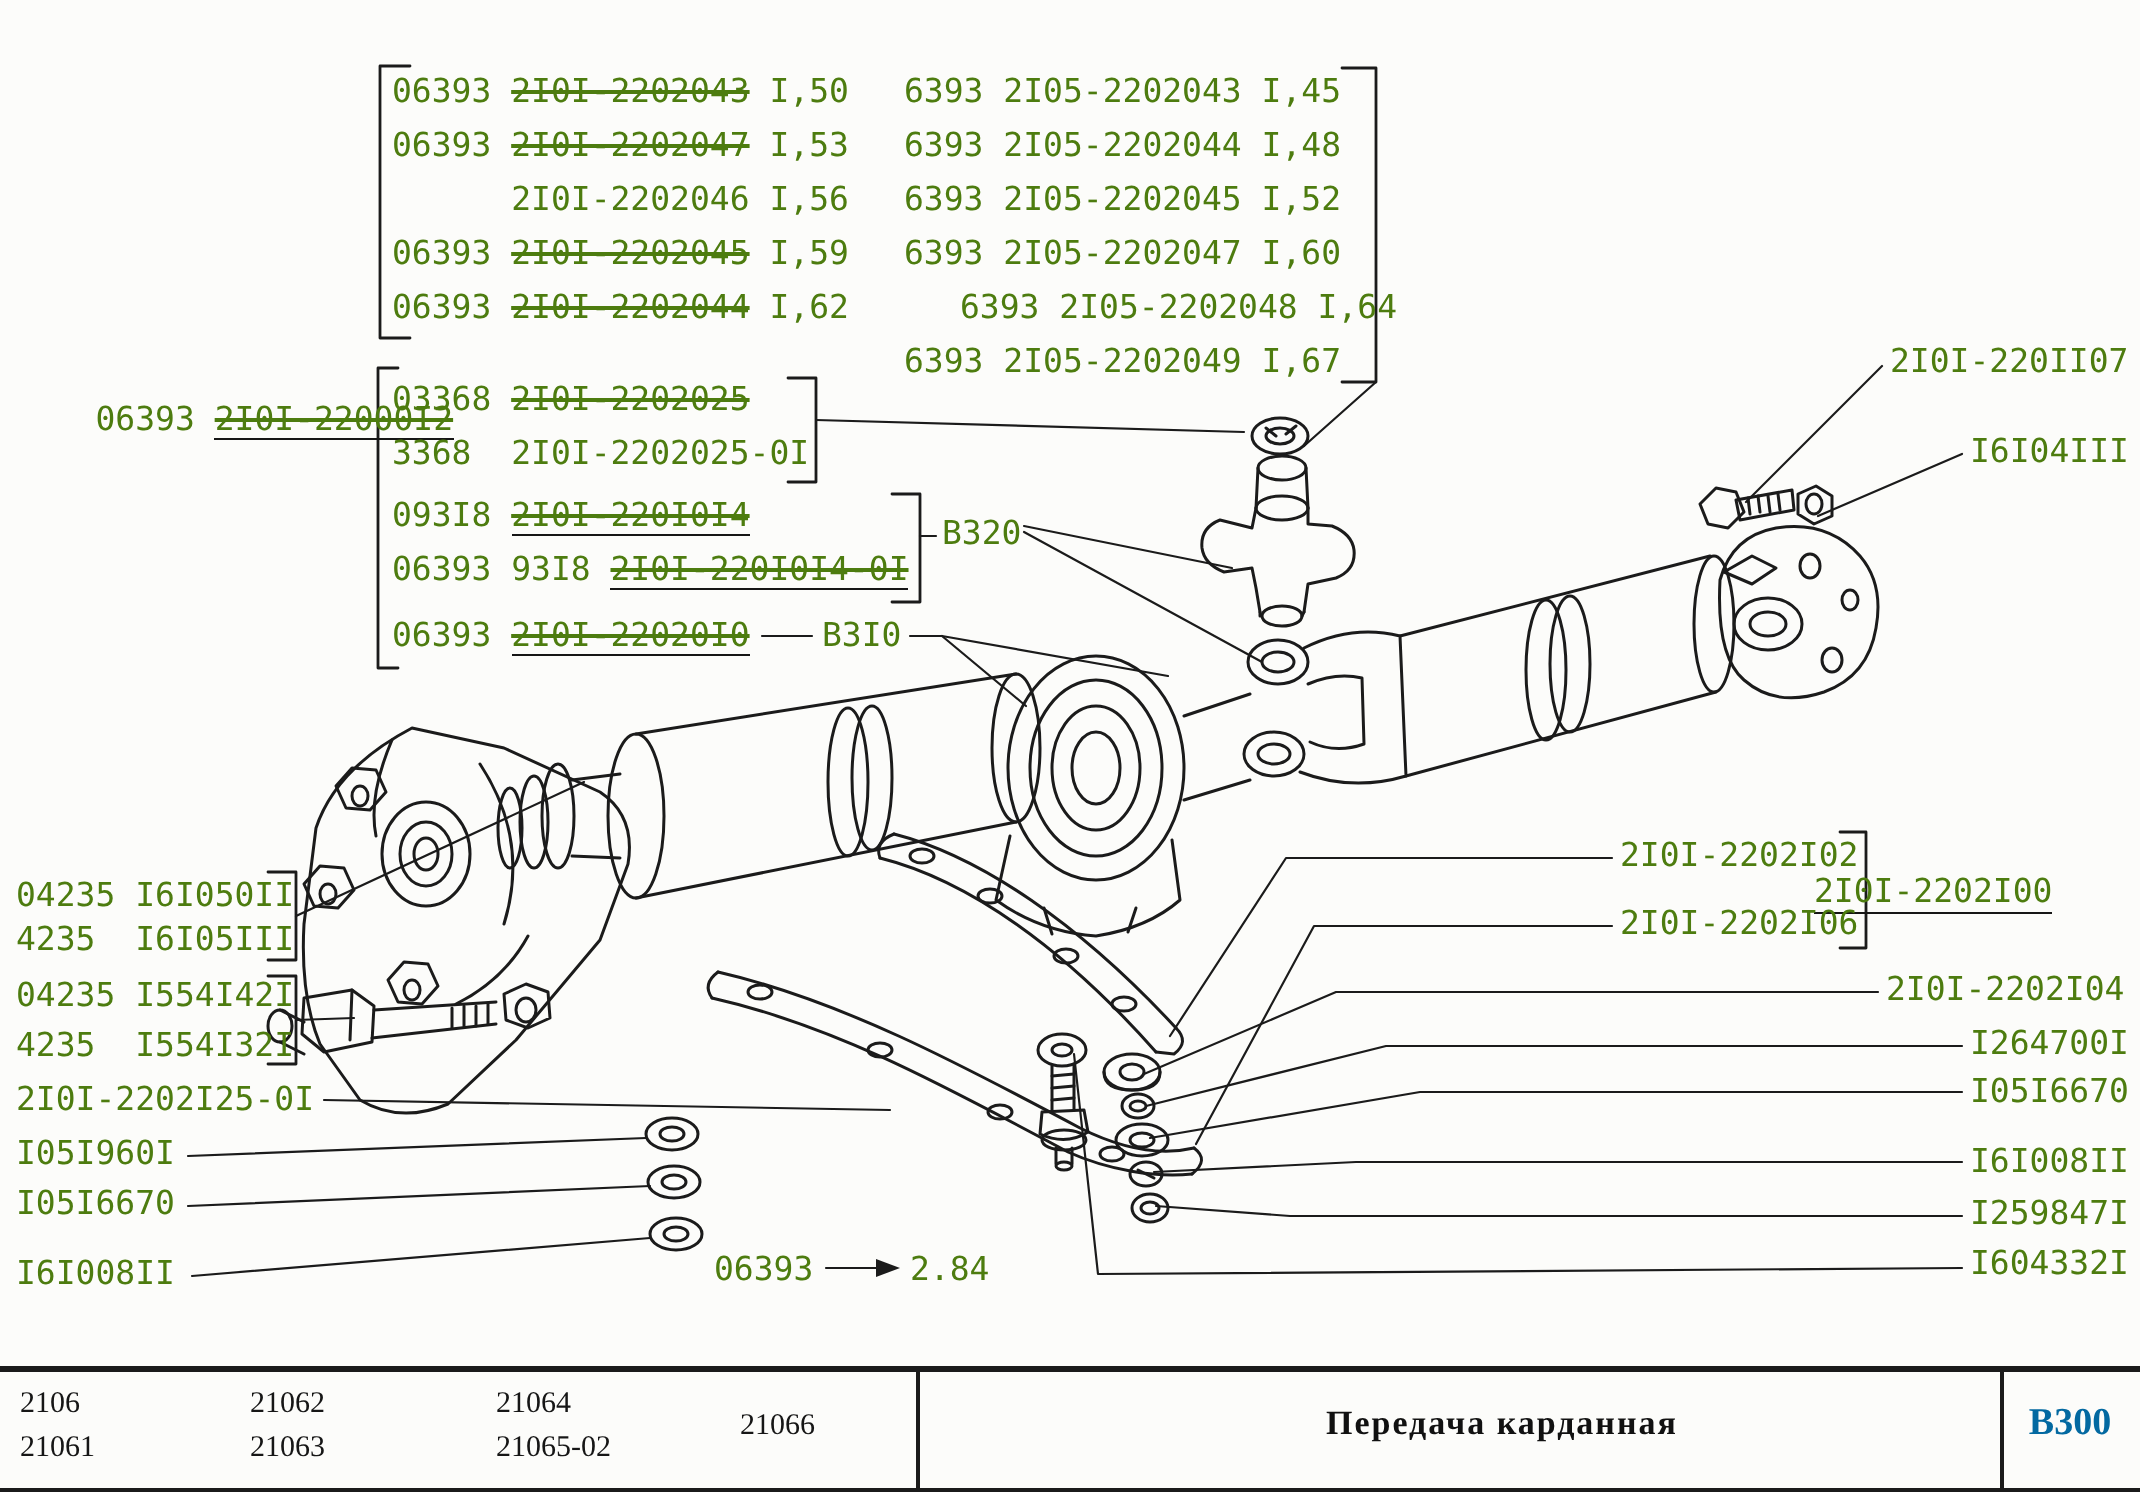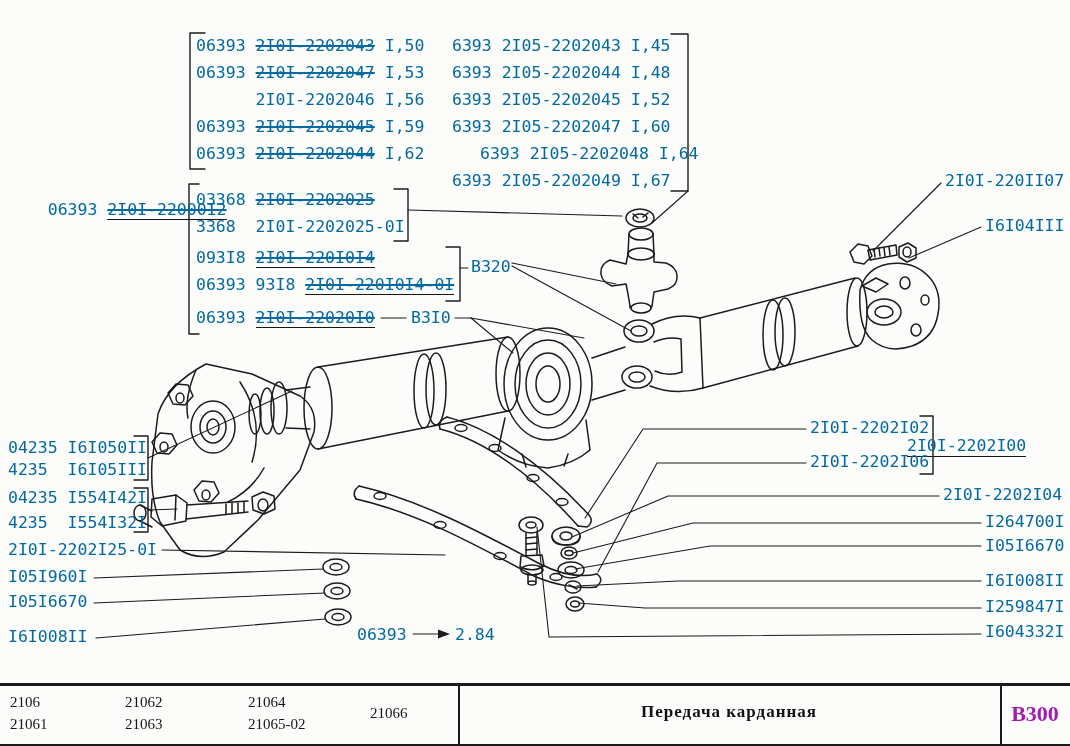--- a/index.html
+++ b/index.html
@@ -1,30 +1,30 @@
 <!DOCTYPE html>
 <html><head>
 <meta charset="utf-8">
 <style>
   html,body{margin:0;padding:0;background:#e8e8e4;}
   #page{position:relative;width:1070px;height:746px;background:#fcfcfa;overflow:hidden;
         font-family:"DejaVu Sans Mono",monospace;color:#161616;}
   svg{position:absolute;left:0;top:0;}
   .lbl{position:absolute;font-family:"DejaVu Sans Mono",monospace;font-size:16.5px;
-       line-height:20px;color:#0369a1;white-space:pre;letter-spacing:0;}
+       line-height:20px;color:#4d7c0f;white-space:pre;letter-spacing:0;}
   .pre{display:inline-block;margin-right:1ch;}
   .w4{width:4ch}.w5{width:5ch}.w10{width:10ch}
   .num{margin-right:1ch;}
   .strike{text-decoration:line-through;text-decoration-thickness:1.5px;}
   .under{border-bottom:1.6px solid #161616;padding-bottom:0px;}
   .hline,.vline{position:absolute;background:#1b1b1b;}
   .fnum{position:absolute;font-family:"Liberation Serif",serif;font-size:15px;color:#161616;line-height:17px;}
   .ftitle{position:absolute;font-family:"Liberation Serif",serif;font-weight:bold;font-size:17px;
           letter-spacing:1px;color:#111;}
-  .fsheet{position:absolute;font-family:"Liberation Serif",serif;font-weight:bold;font-size:22px;color:#a21caf;}
+  .fsheet{position:absolute;font-family:"Liberation Serif",serif;font-weight:bold;font-size:19px;color:#0369a1;}
 </style>
 </head>
 <body>
 
 <div id="page">
 
   <svg width="1070" height="746" viewBox="0 0 1070 746">
     <g stroke="#1b1b1b" fill="none" stroke-width="1.5" stroke-linejoin="round" stroke-linecap="round">
 
       <g stroke-width="1.4">
@@ -286,16 +286,16 @@
   <div class="vline" style="left:1000px;top:684px;width:2px;height:62px"></div>
 
   <div class="fnum" style="left:10px;top:694px">2106</div>
   <div class="fnum" style="left:10px;top:716px">21061</div>
   <div class="fnum" style="left:125px;top:694px">21062</div>
   <div class="fnum" style="left:125px;top:716px">21063</div>
   <div class="fnum" style="left:248px;top:694px">21064</div>
   <div class="fnum" style="left:248px;top:716px">21065-02</div>
   <div class="fnum" style="left:370px;top:705px">21066</div>
 
-  <div class="ftitle" style="left:458px;top:702px;width:542px;text-align:center">Передача карданная</div>
+  <div class="ftitle" style="left:458px;top:702px;width:586px;text-align:center">Передача карданная</div>
   <div class="fsheet" style="left:1000px;top:701px;width:70px;text-align:center">В300</div>
 
 </div>
 
 </body></html>

